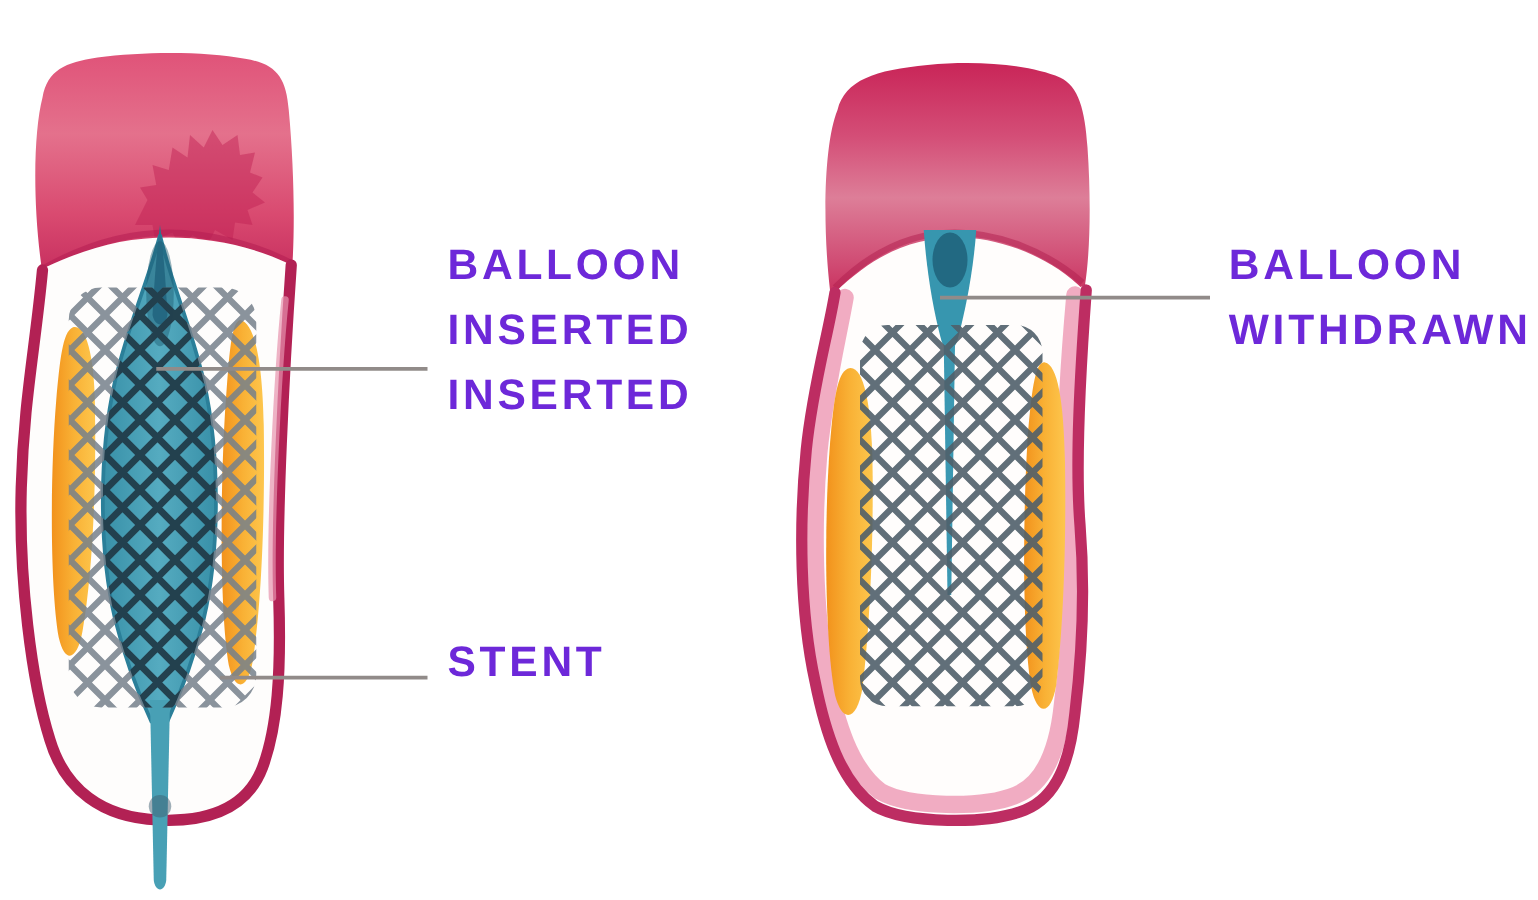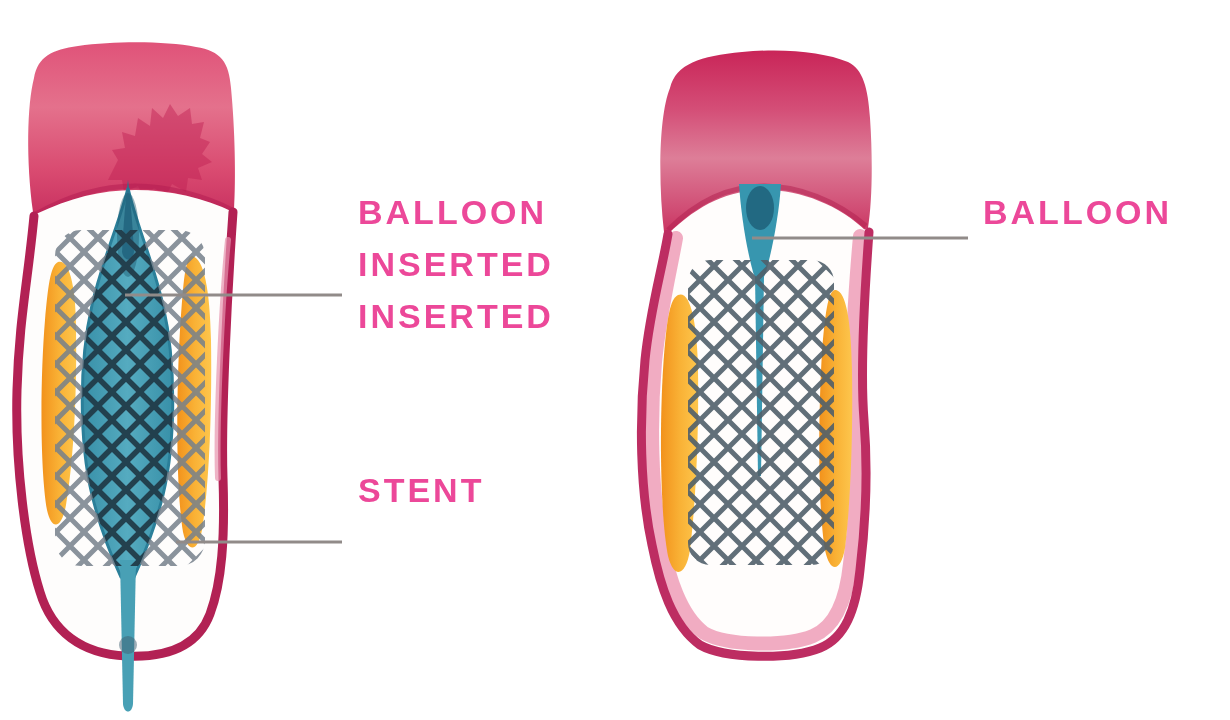--- a/index.html
+++ b/index.html
@@ -6,21 +6,21 @@
   #canvas{
     position:relative;
     width:1230px;height:720px;
     background:#ffffff;
     overflow:hidden;
     font-family:"Liberation Sans", sans-serif;
   }
   #art{position:absolute;left:0;top:0;width:1230px;height:720px;}
   .label{
     position:absolute;
-    color:#ec4899;
+    color:#6d28d9;
     font-size:34px;
     font-weight:600;
     letter-spacing:3px;
     line-height:52px;
     white-space:nowrap;
   }
 </style>
 </head>
 <body>
 
@@ -155,21 +155,22 @@
     <line x1="176" y1="542" x2="342" y2="542" stroke="#918b89" stroke-width="3"></line>
     <line x1="752" y1="238" x2="968" y2="238" stroke="#918b89" stroke-width="3"></line>
   </svg>
 
   <div class="label" style="left:358px;top:186px;">
     <div>BALLOON</div>
     <div>INSERTED</div>
     <div>INSERTED</div>
   </div>
 
-  <div class="label" style="left:358px;top:464px;">
+  <div class="label" style="left:358px;top:504px;">
     <div>STENT</div>
   </div>
 
   <div class="label" style="left:983px;top:186px;">
     <div>BALLOON</div>
+    <div>WITHDRAWN</div>
   </div>
 
 </div>
 
 </body></html>

